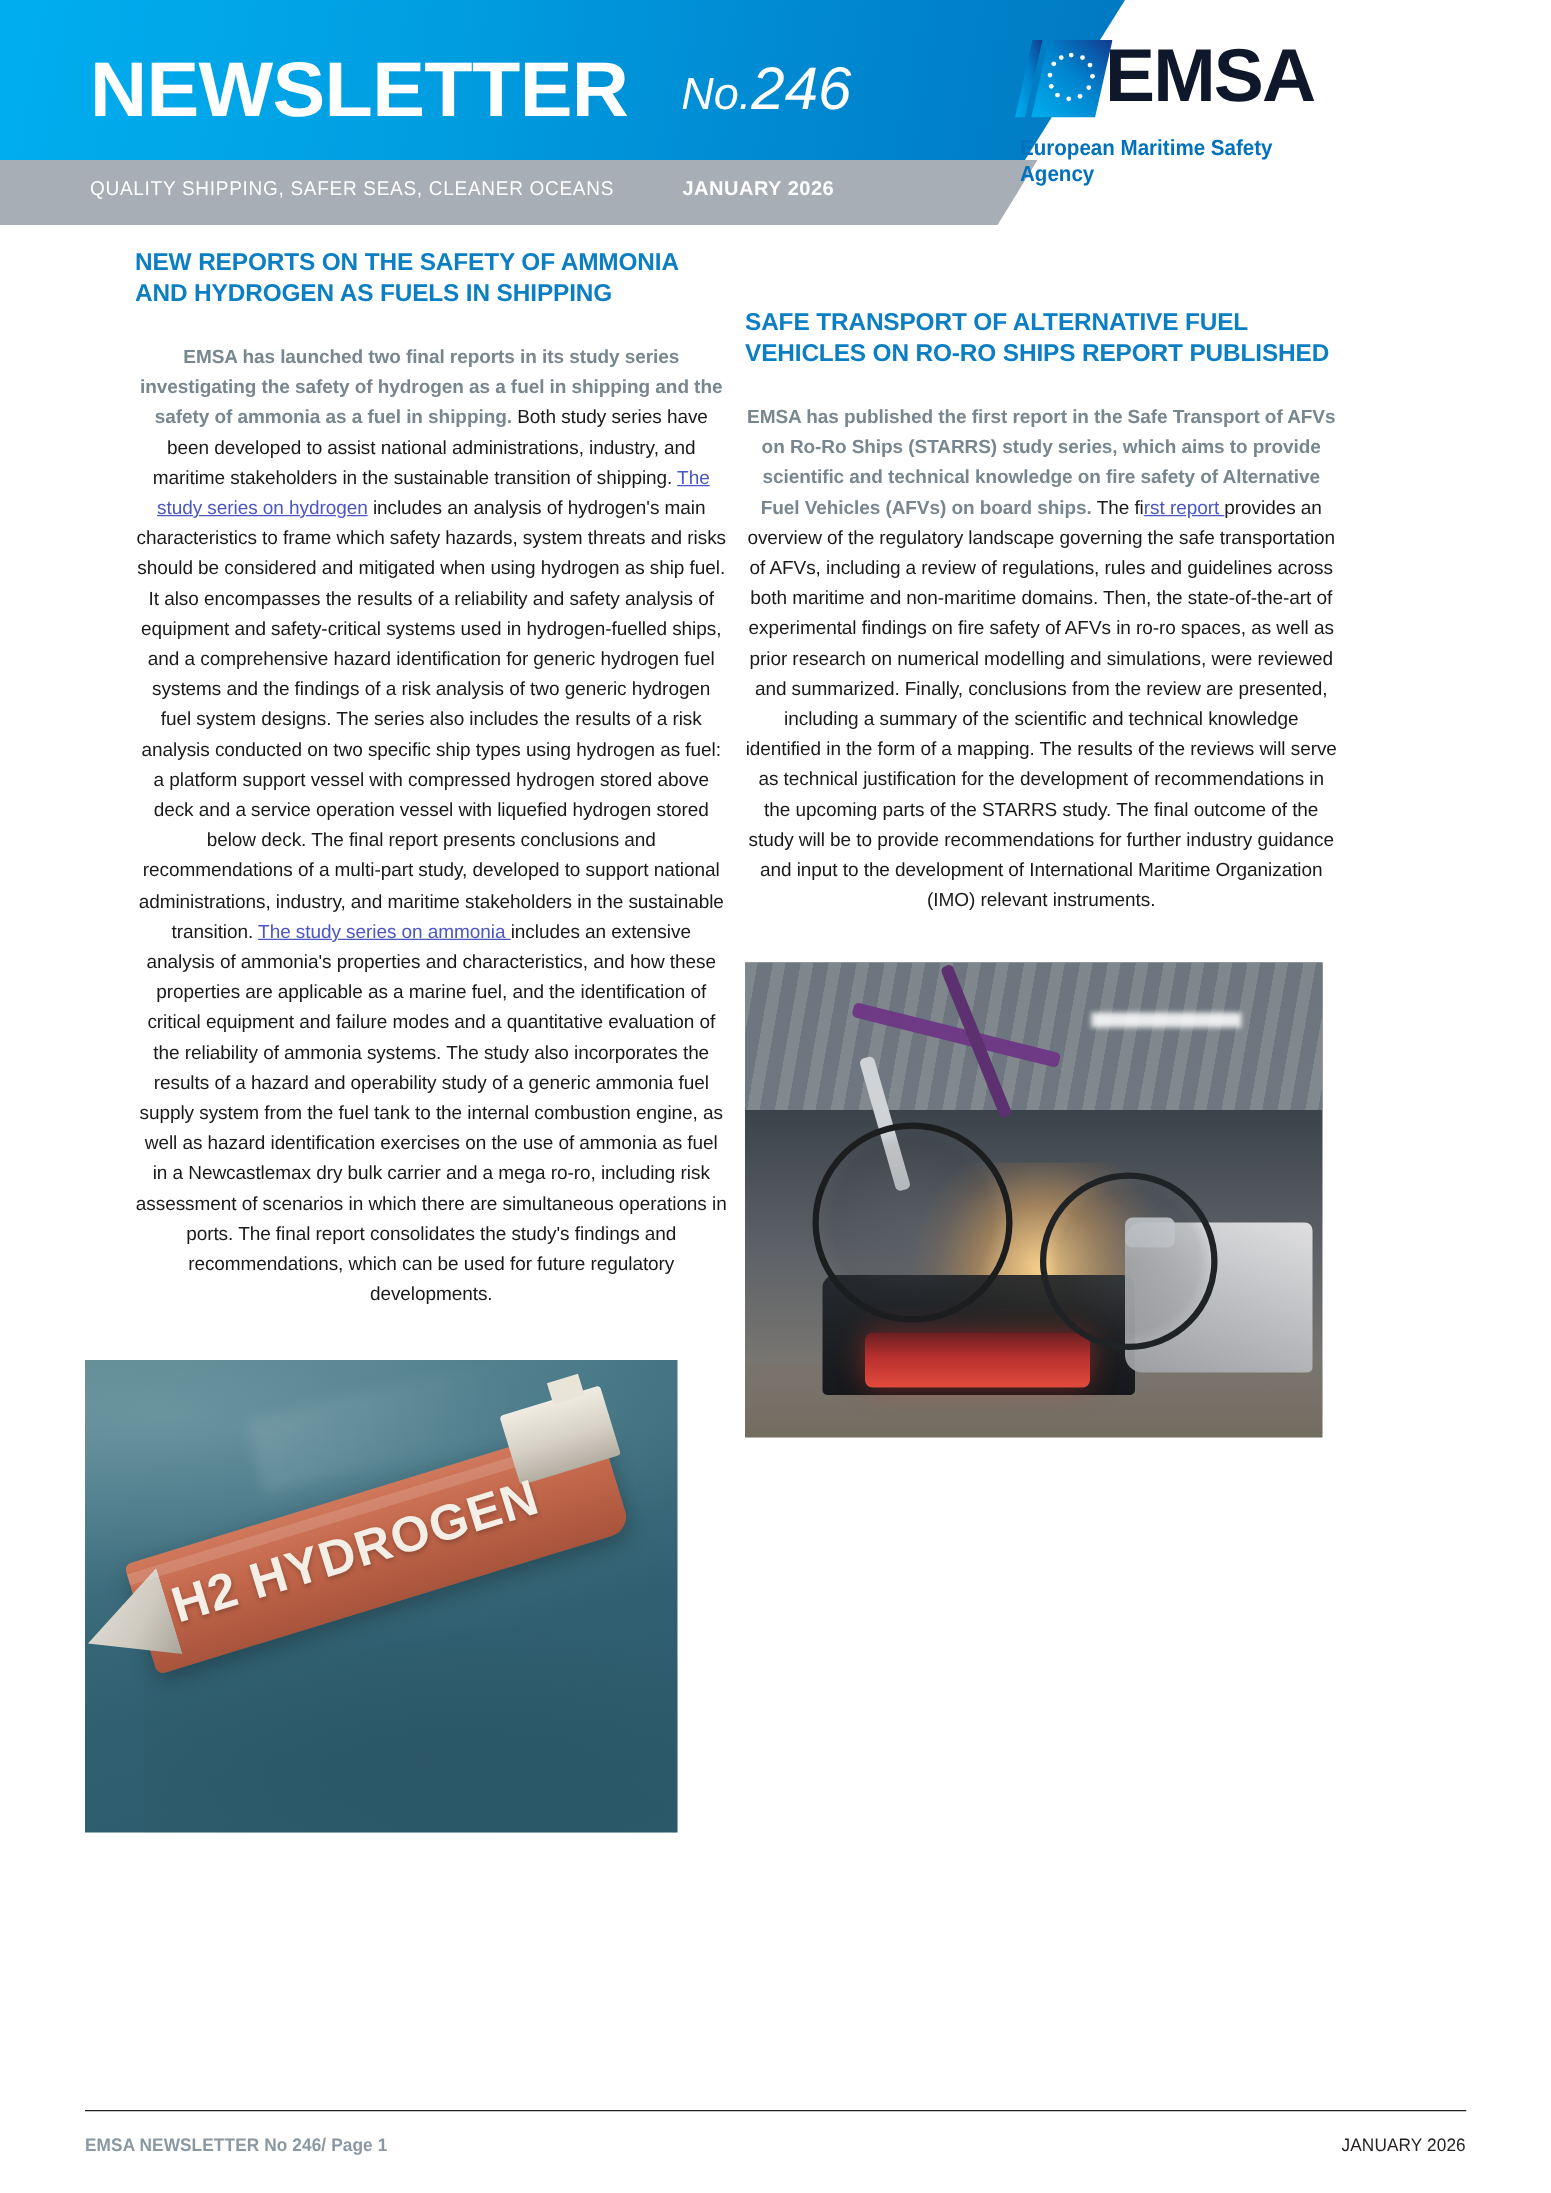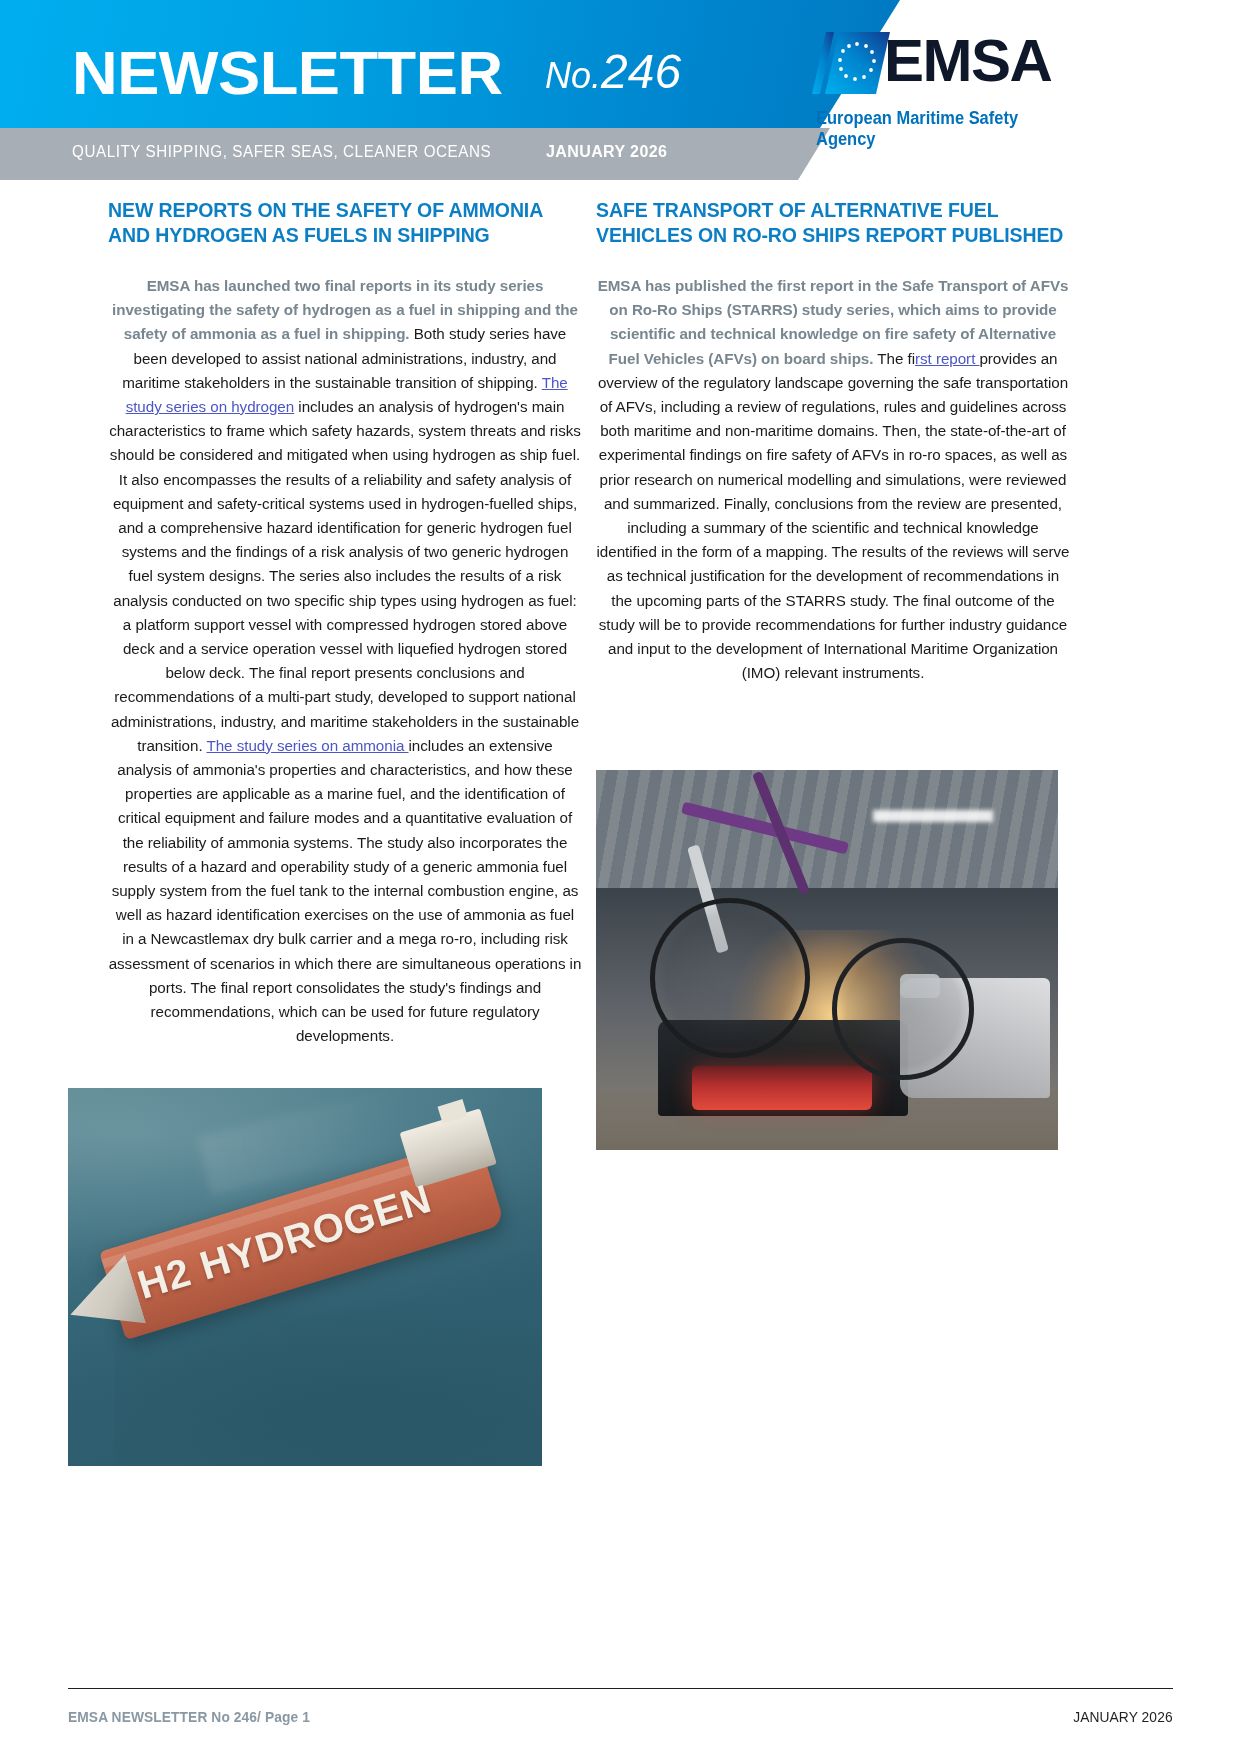--- a/index.html
+++ b/index.html
@@ -125,21 +125,21 @@
     top: 198px;
     left: 0;
     width: 1241px;
   }
   .col {
     position: absolute;
     top: 0;
     width: 474px;
   }
   .col-left  { left: 68px; margin-left: 40px; }
-  .col-right { left: 596px; }
+  .col-right { left: 596px; margin-top: 48px; }
 
   .sec-title {
     color: #0C7FC4;
     font-size: 19.5px;
     font-weight: bold;
     line-height: 25px;
     letter-spacing: -0.1px;
     margin: 0 0 26px 0;
     text-transform: uppercase;
   }

